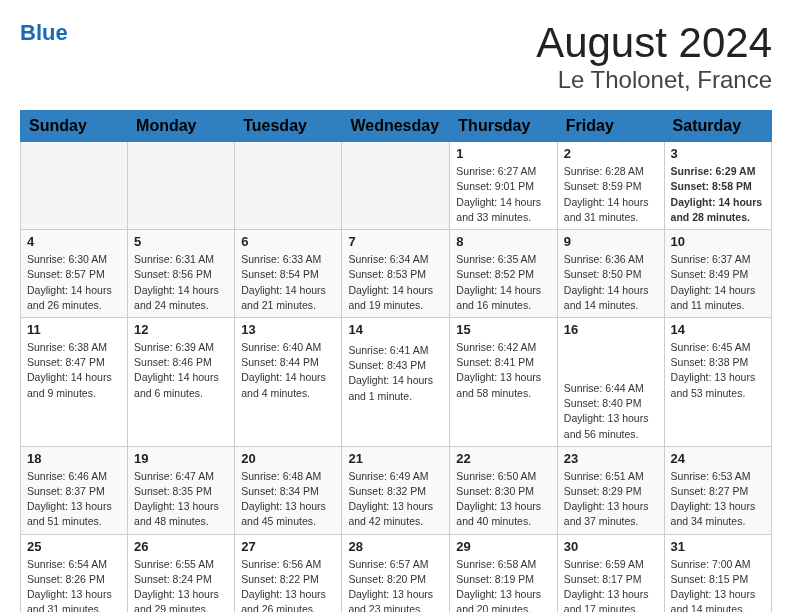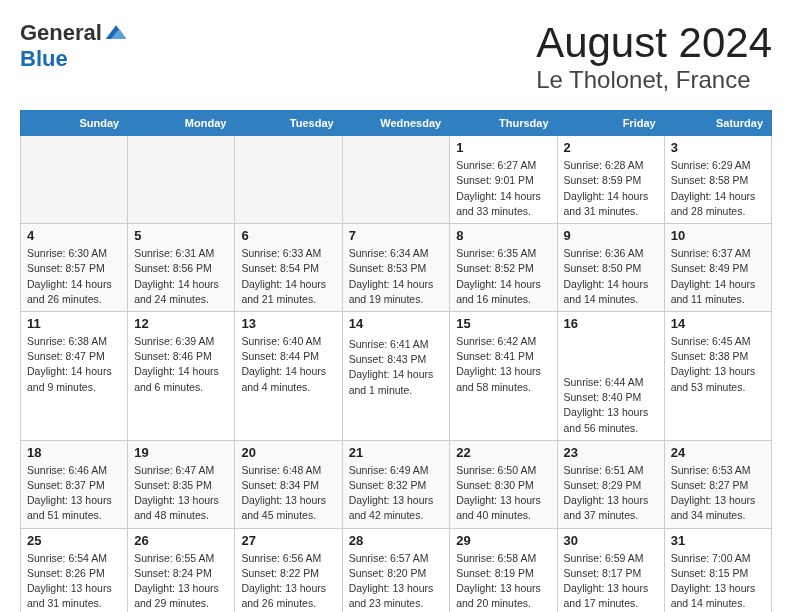--- a/index.html
+++ b/index.html
@@ -34,42 +34,43 @@
       font-size: 22px;
       font-weight: bold;
       color: #1a6bb5;
     }
     .logo-icon {
       width: 24px;
       height: 20px;
       margin-left: 2px;
     }
     .title-area {
+      text-align: right;
     }
     .month-title {
       font-size: 42px;
       font-weight: normal;
       color: #222;
       line-height: 1.1;
     }
     .location-title {
       font-size: 24px;
       color: #444;
     }
     .calendar-table {
       width: 100%;
       border-collapse: collapse;
       font-size: 11px;
     }
     .calendar-table th {
       background-color: #2f7fc1;
-      color: #ffffff;
-      text-align: right;
+      color: #000000;
+      text-align: left;
       padding: 6px 8px;
-      font-size: 11px;
+      font-size: 16px;
       font-weight: bold;
       border: 1px solid #2f7fc1;
     }
     .calendar-table td {
       border: 1px solid #ccc;
       vertical-align: top;
       padding: 4px 6px;
       width: 108px;
       min-height: 80px;
       background: #fff;
@@ -105,27 +106,20 @@
       height: 14px;
       background: #2f7fc1;
       border-radius: 2px;
     }
   </style>
 </head>
 <body>
 
 <div class="header-area">
   <div class="logo">
-    <div class="logo-text">
-      <span class="logo-general">General</span>
-      <svg class="logo-icon" viewBox="0 0 28 22" xmlns="http://www.w3.org/2000/svg">
-        <polygon points="2,18 14,2 26,18" fill="#1a6bb5"></polygon>
-        <polygon points="8,18 18,6 26,18" fill="#5ba3d9"></polygon>
-      </svg>
-    </div>
     <span class="logo-blue">Blue</span>
   </div>
   <div class="title-area">
     <div class="month-title">August 2024</div>
     <div class="location-title">Le Tholonet, France</div>
   </div>
 </div>
 
 <table class="calendar-table">
   <thead>
@@ -152,21 +146,21 @@
 Daylight: 14 hours and 33 minutes.</div>
         </td>
         <td>
           <div class="day-number">2</div>
           <div class="day-info" style="white-space: pre-line;">Sunrise: 6:28 AM
 Sunset: 8:59 PM
 Daylight: 14 hours and 31 minutes.</div>
         </td>
         <td>
           <div class="day-number">3</div>
-          <div class="day-info" style="white-space: pre-line;">Sunrise: 6:29 AM
+          <div class="day-info" style="white-space: pre-line; font-weight: bold;">Sunrise: 6:29 AM
 Sunset: 8:58 PM
 Daylight: 14 hours and 28 minutes.</div>
         </td>
       </tr>
       <tr>
         <td>
           <div class="day-number">4</div>
           <div class="day-info" style="white-space: pre-line;">Sunrise: 6:30 AM
 Sunset: 8:57 PM
 Daylight: 14 hours and 26 minutes.</div>

